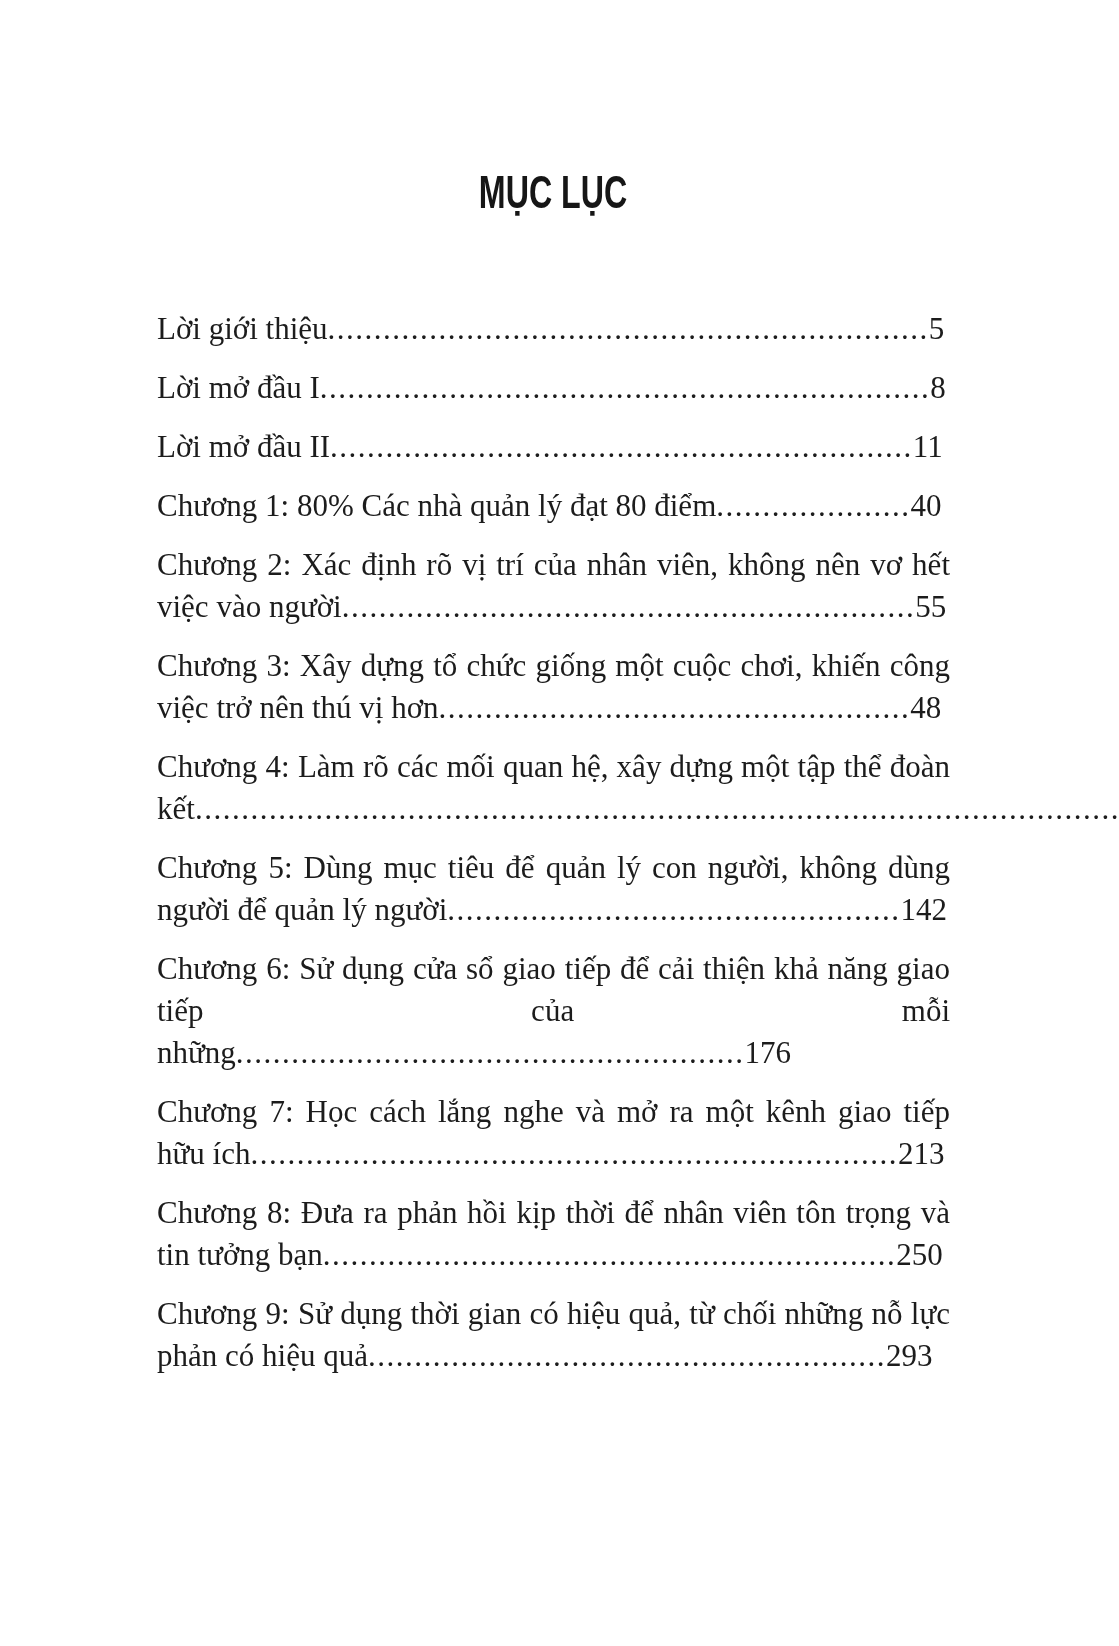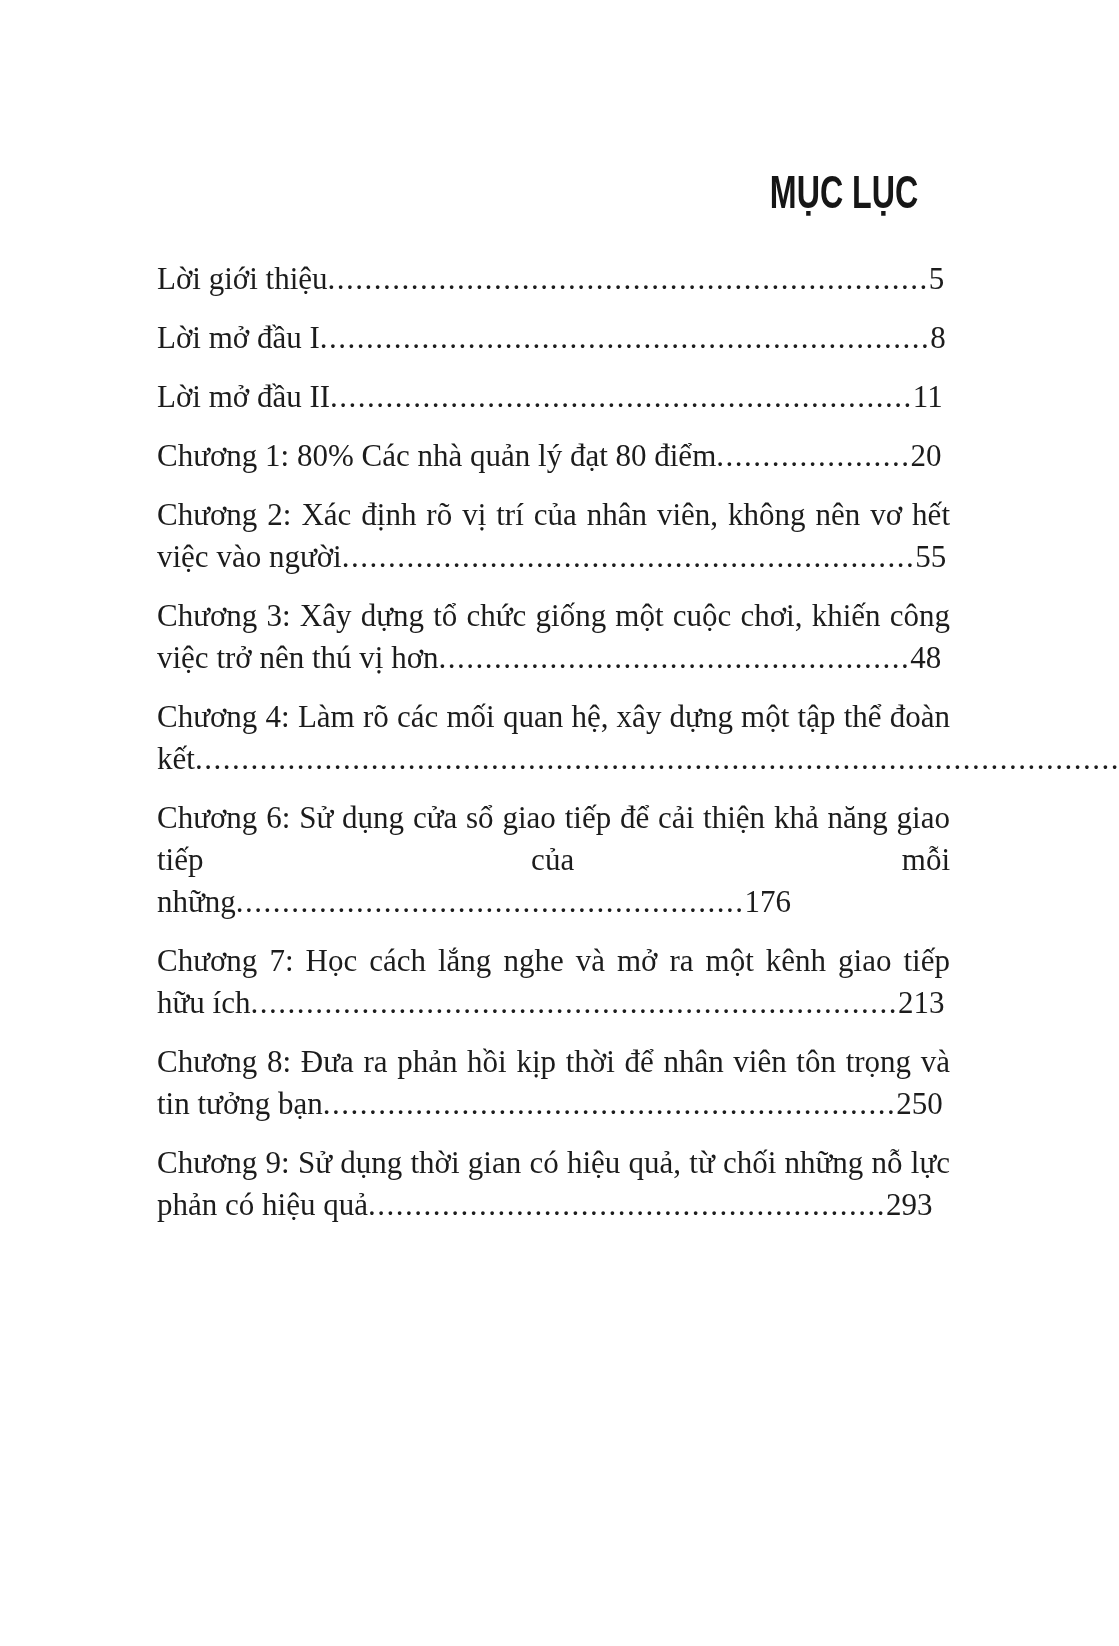--- a/index.html
+++ b/index.html
@@ -18,38 +18,38 @@
   .sheet {
     position: absolute;
     left: 157px;
     top: 0;
     width: 793px;
     height: 1646px;
   }
   .toc-title {
     margin: 0;
     padding: 0;
-    text-align: right;
+    text-align: center;
     margin-top: 168px;
     height: 52px;
     line-height: 48px;
   }
   .toc-title-inner {
     display: inline-block;
     font-family: "Liberation Sans", sans-serif;
     font-weight: 700;
     font-size: 46px;
     letter-spacing: 0px;
     transform: scaleX(0.70);
     transform-origin: 50% 50%;
     white-space: nowrap;
     color: #161616;
   }
   .entries {
-    margin-top: 38px;
+    margin-top: 88px;
   }
   .entry {
     font-size: 31px;
     line-height: 42px;
     text-align: justify;
     margin-bottom: 17px;
     color: #1c1c1c;
   }
   .entry .label {
     white-space: normal;
@@ -70,28 +70,29 @@
 
   <div class="entries">
 
       <div class="entry"><span class="label">Lời giới thiệu</span><span class="dots">.................................................................</span><span class="pagenum">5</span></div>
 
       <div class="entry"><span class="label">Lời mở đầu I</span><span class="dots">..................................................................</span><span class="pagenum">8</span></div>
 
       <div class="entry"><span class="label">Lời mở đầu II</span><span class="dots">...............................................................</span><span class="pagenum">11</span></div>
 
 
-      <div class="entry"><span class="label">Chương 1: 80% Các nhà quản lý đạt 80 điểm</span><span class="dots">.....................</span><span class="pagenum">20</span></div>
+      <div class="entry"><span class="label">Chương 1: 80% Các nhà quản lý đạt 80 điểm</span><span class="dots">.....................</span><span class="pagenum">40</span></div>
 
       <div class="entry"><span class="label">Chương 2: Xác định rõ vị trí của nhân viên, không nên vơ hết việc vào người</span><span class="dots">..............................................................</span><span class="pagenum">55</span></div>
 
       <div class="entry"><span class="label">Chương 3: Xây dựng tổ chức giống một cuộc chơi, khiến công việc trở nên thú vị hơn</span><span class="dots">...................................................</span><span class="pagenum">48</span></div>
 
       <div class="entry"><span class="label">Chương 4: Làm rõ các mối quan hệ, xây dựng một tập thể đoàn kết</span><span class="dots">............................................................................................................................................................................................................................................................................................................</span></div>
 
+      <div class="entry"><span class="label">Chương 5: Dùng mục tiêu để quản lý con người, không dùng người để quản lý người</span><span class="dots">.................................................</span><span class="pagenum">142</span></div>
 
       <div class="entry"><span class="label">Chương 6: Sử dụng cửa sổ giao tiếp để cải thiện khả năng giao tiếp của mỗi những</span><span class="dots">.......................................................</span><span class="pagenum">176</span></div>
 
       <div class="entry"><span class="label">Chương 7: Học cách lắng nghe và mở ra một kênh giao tiếp hữu ích</span><span class="dots">......................................................................</span><span class="pagenum">213</span></div>
 
       <div class="entry"><span class="label">Chương 8: Đưa ra phản hồi kịp thời để nhân viên tôn trọng và tin tưởng bạn</span><span class="dots">..............................................................</span><span class="pagenum">250</span></div>
 
       <div class="entry"><span class="label">Chương 9: Sử dụng thời gian có hiệu quả, từ chối những nỗ lực phản có hiệu quả</span><span class="dots">........................................................</span><span class="pagenum">293</span></div>
     </div>
 </div>

